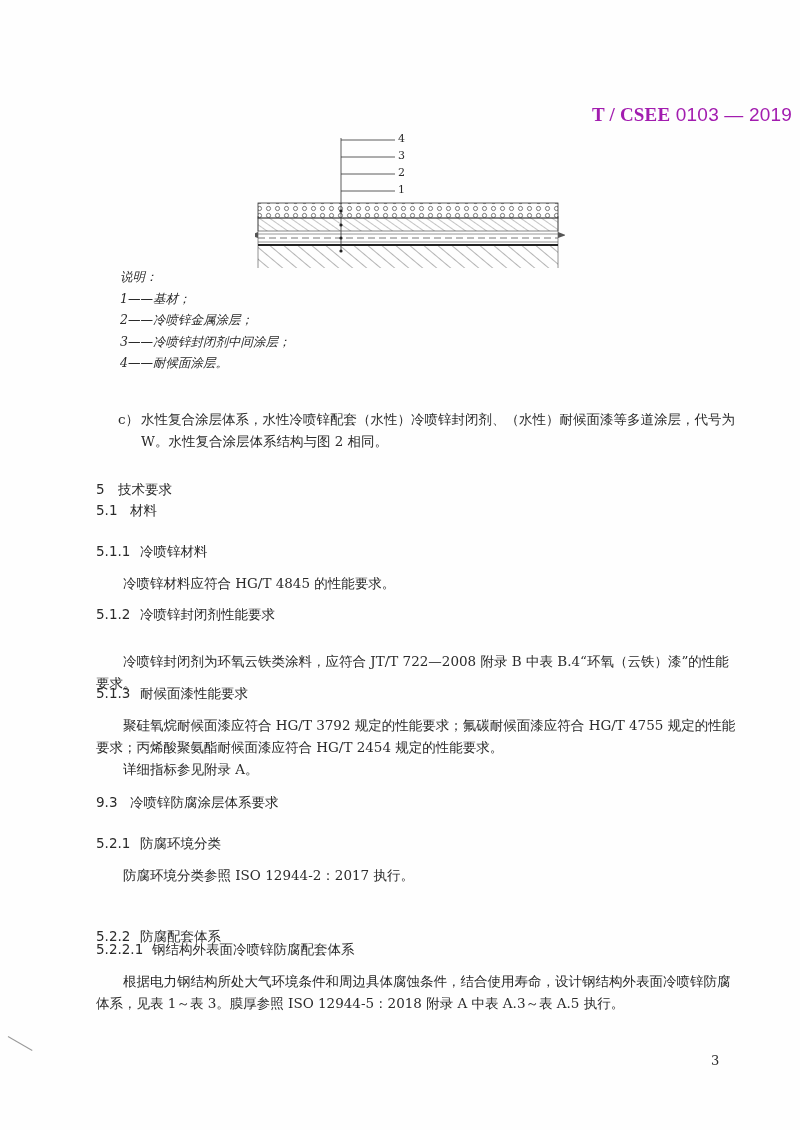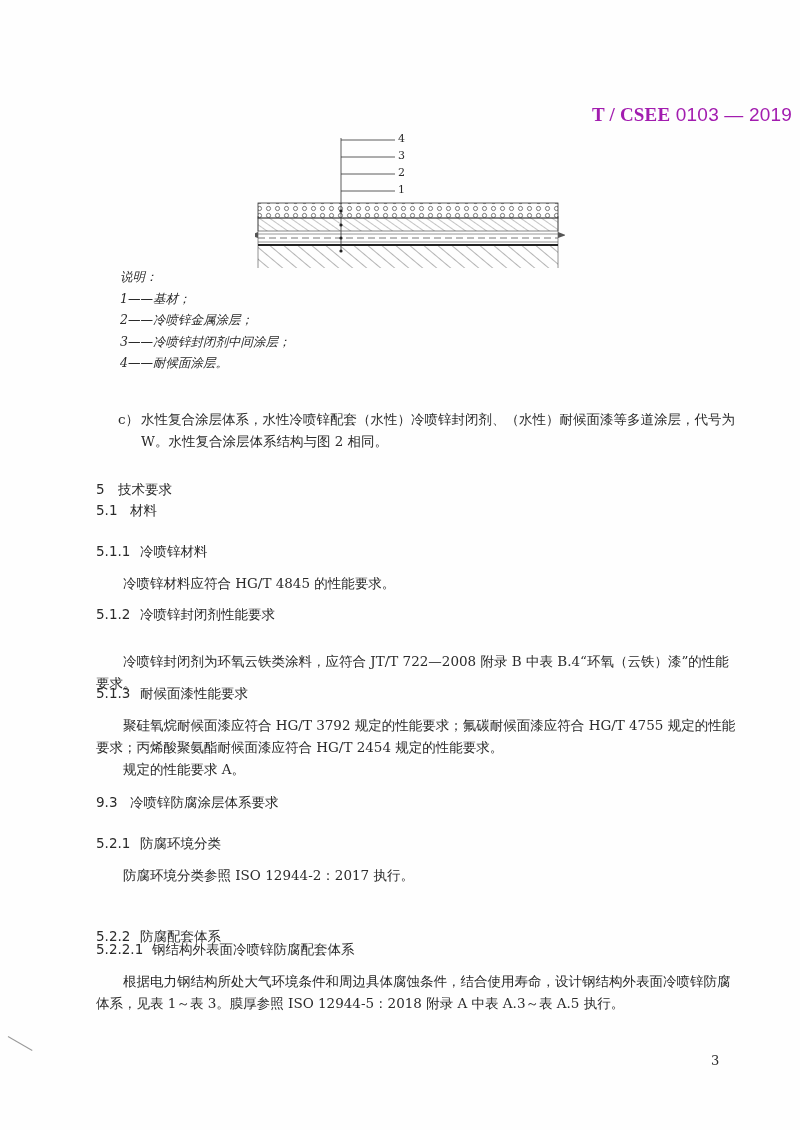--- a/index.html
+++ b/index.html
@@ -128,21 +128,21 @@
   </div>
   <div class="para" style="top:636px;margin-top:14px;">
     <div class="indent">冷喷锌封闭剂为环氧云铁类涂料，应符合 JT/T 722—2008 附录 B 中表 B.4“环氧（云铁）漆”的性能要求。</div>
   </div>
 
   <div class="heading" style="top:685px;">
     <span class="num" style="width:44px;">5.1.3</span><span>耐候面漆性能要求</span>
   </div>
   <div class="para" style="top:714px;">
     <div class="indent">聚硅氧烷耐候面漆应符合 HG/T 3792 规定的性能要求；氟碳耐候面漆应符合 HG/T 4755 规定的性能要求；丙烯酸聚氨酯耐候面漆应符合 HG/T 2454 规定的性能要求。</div>
-    <div class="indent">规定的性能要求 A。</div>
+    <div class="indent">详细指标参见附录 A。</div>
   </div>
 
   <div class="heading" style="top:794px;">
     <span class="num" style="width:34px;">9.3</span><span>冷喷锌防腐涂层体系要求</span>
   </div>
 
   <div class="heading" style="top:835px;">
     <span class="num" style="width:44px;">5.2.1</span><span>防腐环境分类</span>
   </div>
   <div class="para" style="top:864px;">

